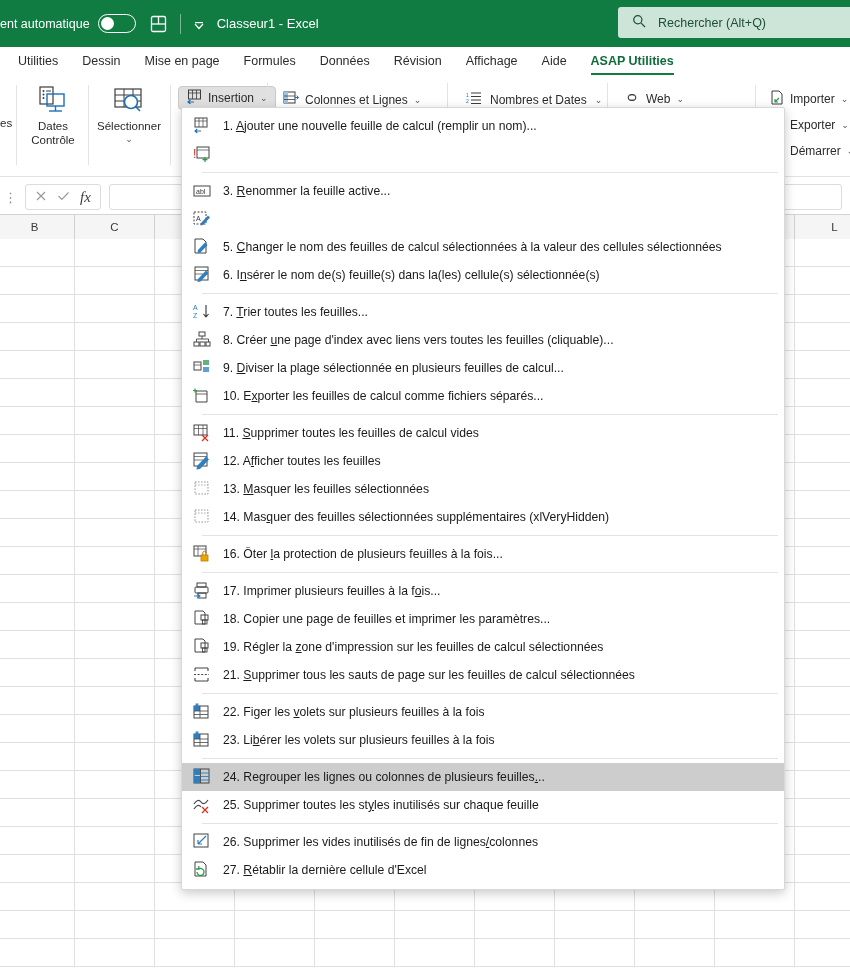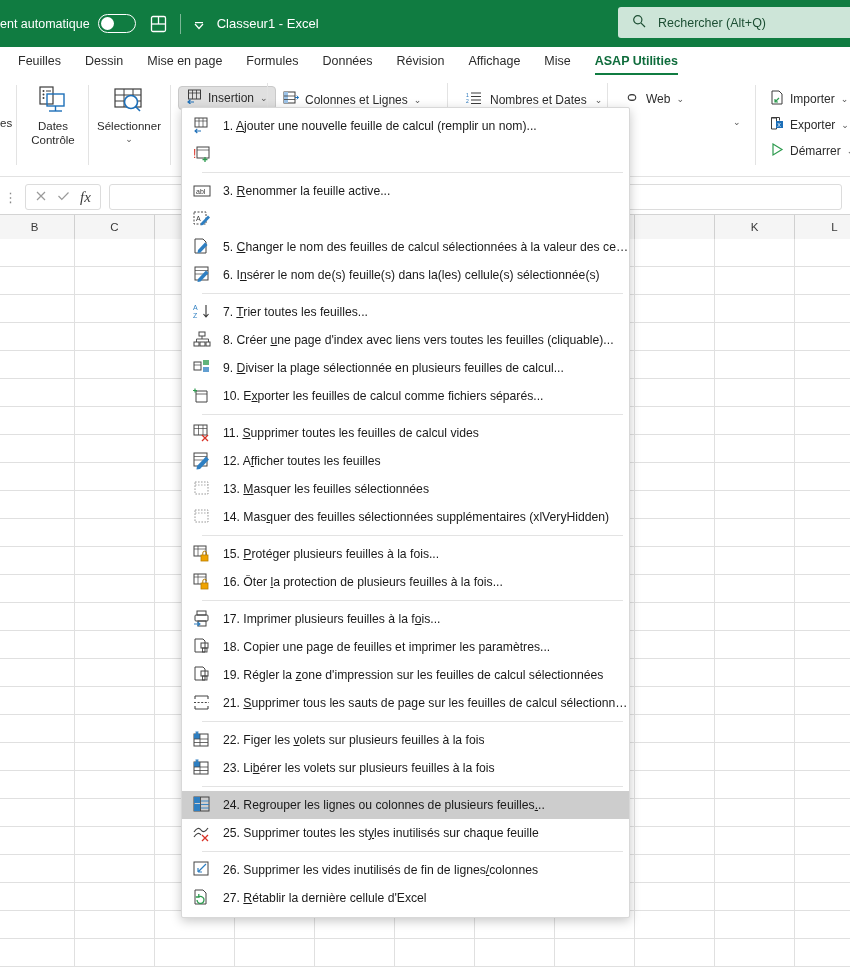--- a/index.html
+++ b/index.html
@@ -118,21 +118,21 @@
     font-size: 11.5px; color: #3a3a3a;
     border-right: 1px solid #d0d0d0; background: #f5f5f5;
   }
   .gridcell {
     position: absolute; border-right: 1px solid #e0e0e0;
     border-bottom: 1px solid #e0e0e0;
   }
 
   
   .menu {
-    position: absolute; left: 181px; top: 107px; width: 449px;
+    position: absolute; left: 181px; top: 107px; width: 604px;
     background: #ffffff; border: 1px solid #d8d8d8; border-radius: 2px;
     box-shadow: 0 3px 11px rgba(0,0,0,.22);
     padding: 4px 0 5px 0; z-index: 50;
   }
   .mi {
     display: flex; align-items: center; height: 28px;
     padding-left: 10px; font-size: 12.2px; color: #1a1a1a; white-space: nowrap;
     cursor: default;
   }
   .mi.sel { background: #cdcdcd; }
@@ -175,28 +175,28 @@
         <svg width="14" height="14" viewBox="0 0 14 14">
             <circle cx="5.8" cy="5.8" r="4.1" fill="none" stroke="#1d4f34" stroke-width="1.2"></circle>
             <line x1="8.9" y1="8.9" x2="13" y2="13" stroke="#1d4f34" stroke-width="1.2"></line>
           </svg>
       </span>
       <span class="ph">Rechercher (Alt+Q)</span>
     </div>
   </div>
 
   <div class="tabstrip">
-    <div class="tab">Feuilles</div>
+    <div class="tab">Utilities</div>
     <div class="tab">Dessin</div>
     <div class="tab">Mise en page</div>
     <div class="tab">Formules</div>
     <div class="tab">Données</div>
     <div class="tab">Révision</div>
     <div class="tab">Affichage</div>
-    <div class="tab">Mise</div>
+    <div class="tab">Aide</div>
     <div class="tab active">ASAP Utilities</div>
   </div>
 
   <div class="ribbon">
 
     <div style="position:absolute;left:0;top:40px;font-size:11.5px;color:#2b2b2b;">es</div>
     <div class="vsep" style="left:16px;"></div>
 
     <div class="bigbtn" style="left:14px;">
       <span class="glyph">
@@ -796,32 +796,20 @@
           <span class="mtxt">14. Mas<u>q</u>uer des feuilles sélectionnées supplémentaires (xlVeryHidden)</span>
         </div>
         <div class="msep"></div>
         <div class="mi">
           <span class="mico">
             <svg width="18" height="18" viewBox="0 0 18 18">
               <rect x="1" y="1" width="12" height="10" fill="none" stroke="#444" stroke-width="1"></rect>
               <line x1="1" y1="4" x2="13" y2="4" stroke="#444" stroke-width=".7"></line>
               <line x1="5" y1="1" x2="5" y2="11" stroke="#444" stroke-width=".7"></line>
               <rect x="8" y="10" width="7" height="6" fill="#f0a300" stroke="#b87d00" stroke-width=".8"></rect>
-              <path d="M9.8 10 v-2 a1.8 1.8 0 0 1 3.6 0 v2" fill="none" stroke="#b87d00" stroke-width="1"></path>
-            </svg>
-          </span>
-          <span class="mtxt">15. <u>P</u>rotéger plusieurs feuilles à la fois...</span>
-        </div>
-        <div class="mi">
-          <span class="mico">
-            <svg width="18" height="18" viewBox="0 0 18 18">
-              <rect x="1" y="1" width="12" height="10" fill="none" stroke="#444" stroke-width="1"></rect>
-              <line x1="1" y1="4" x2="13" y2="4" stroke="#444" stroke-width=".7"></line>
-              <line x1="5" y1="1" x2="5" y2="11" stroke="#444" stroke-width=".7"></line>
-              <rect x="8" y="10" width="7" height="6" fill="#f0a300" stroke="#b87d00" stroke-width=".8"></rect>
               <path d="M9.8 10 v-2 a1.8 1.8 0 0 1 3.6 0" fill="none" stroke="#b87d00" stroke-width="1"></path>
             </svg>
           </span>
           <span class="mtxt">16. Ôter <u>l</u>a protection de plusieurs feuilles à la fois...</span>
         </div>
         <div class="msep"></div>
         <div class="mi">
           <span class="mico">
             <svg width="18" height="18" viewBox="0 0 18 18">
               <rect x="4" y="1" width="9" height="4" fill="none" stroke="#444" stroke-width="1"></rect>

